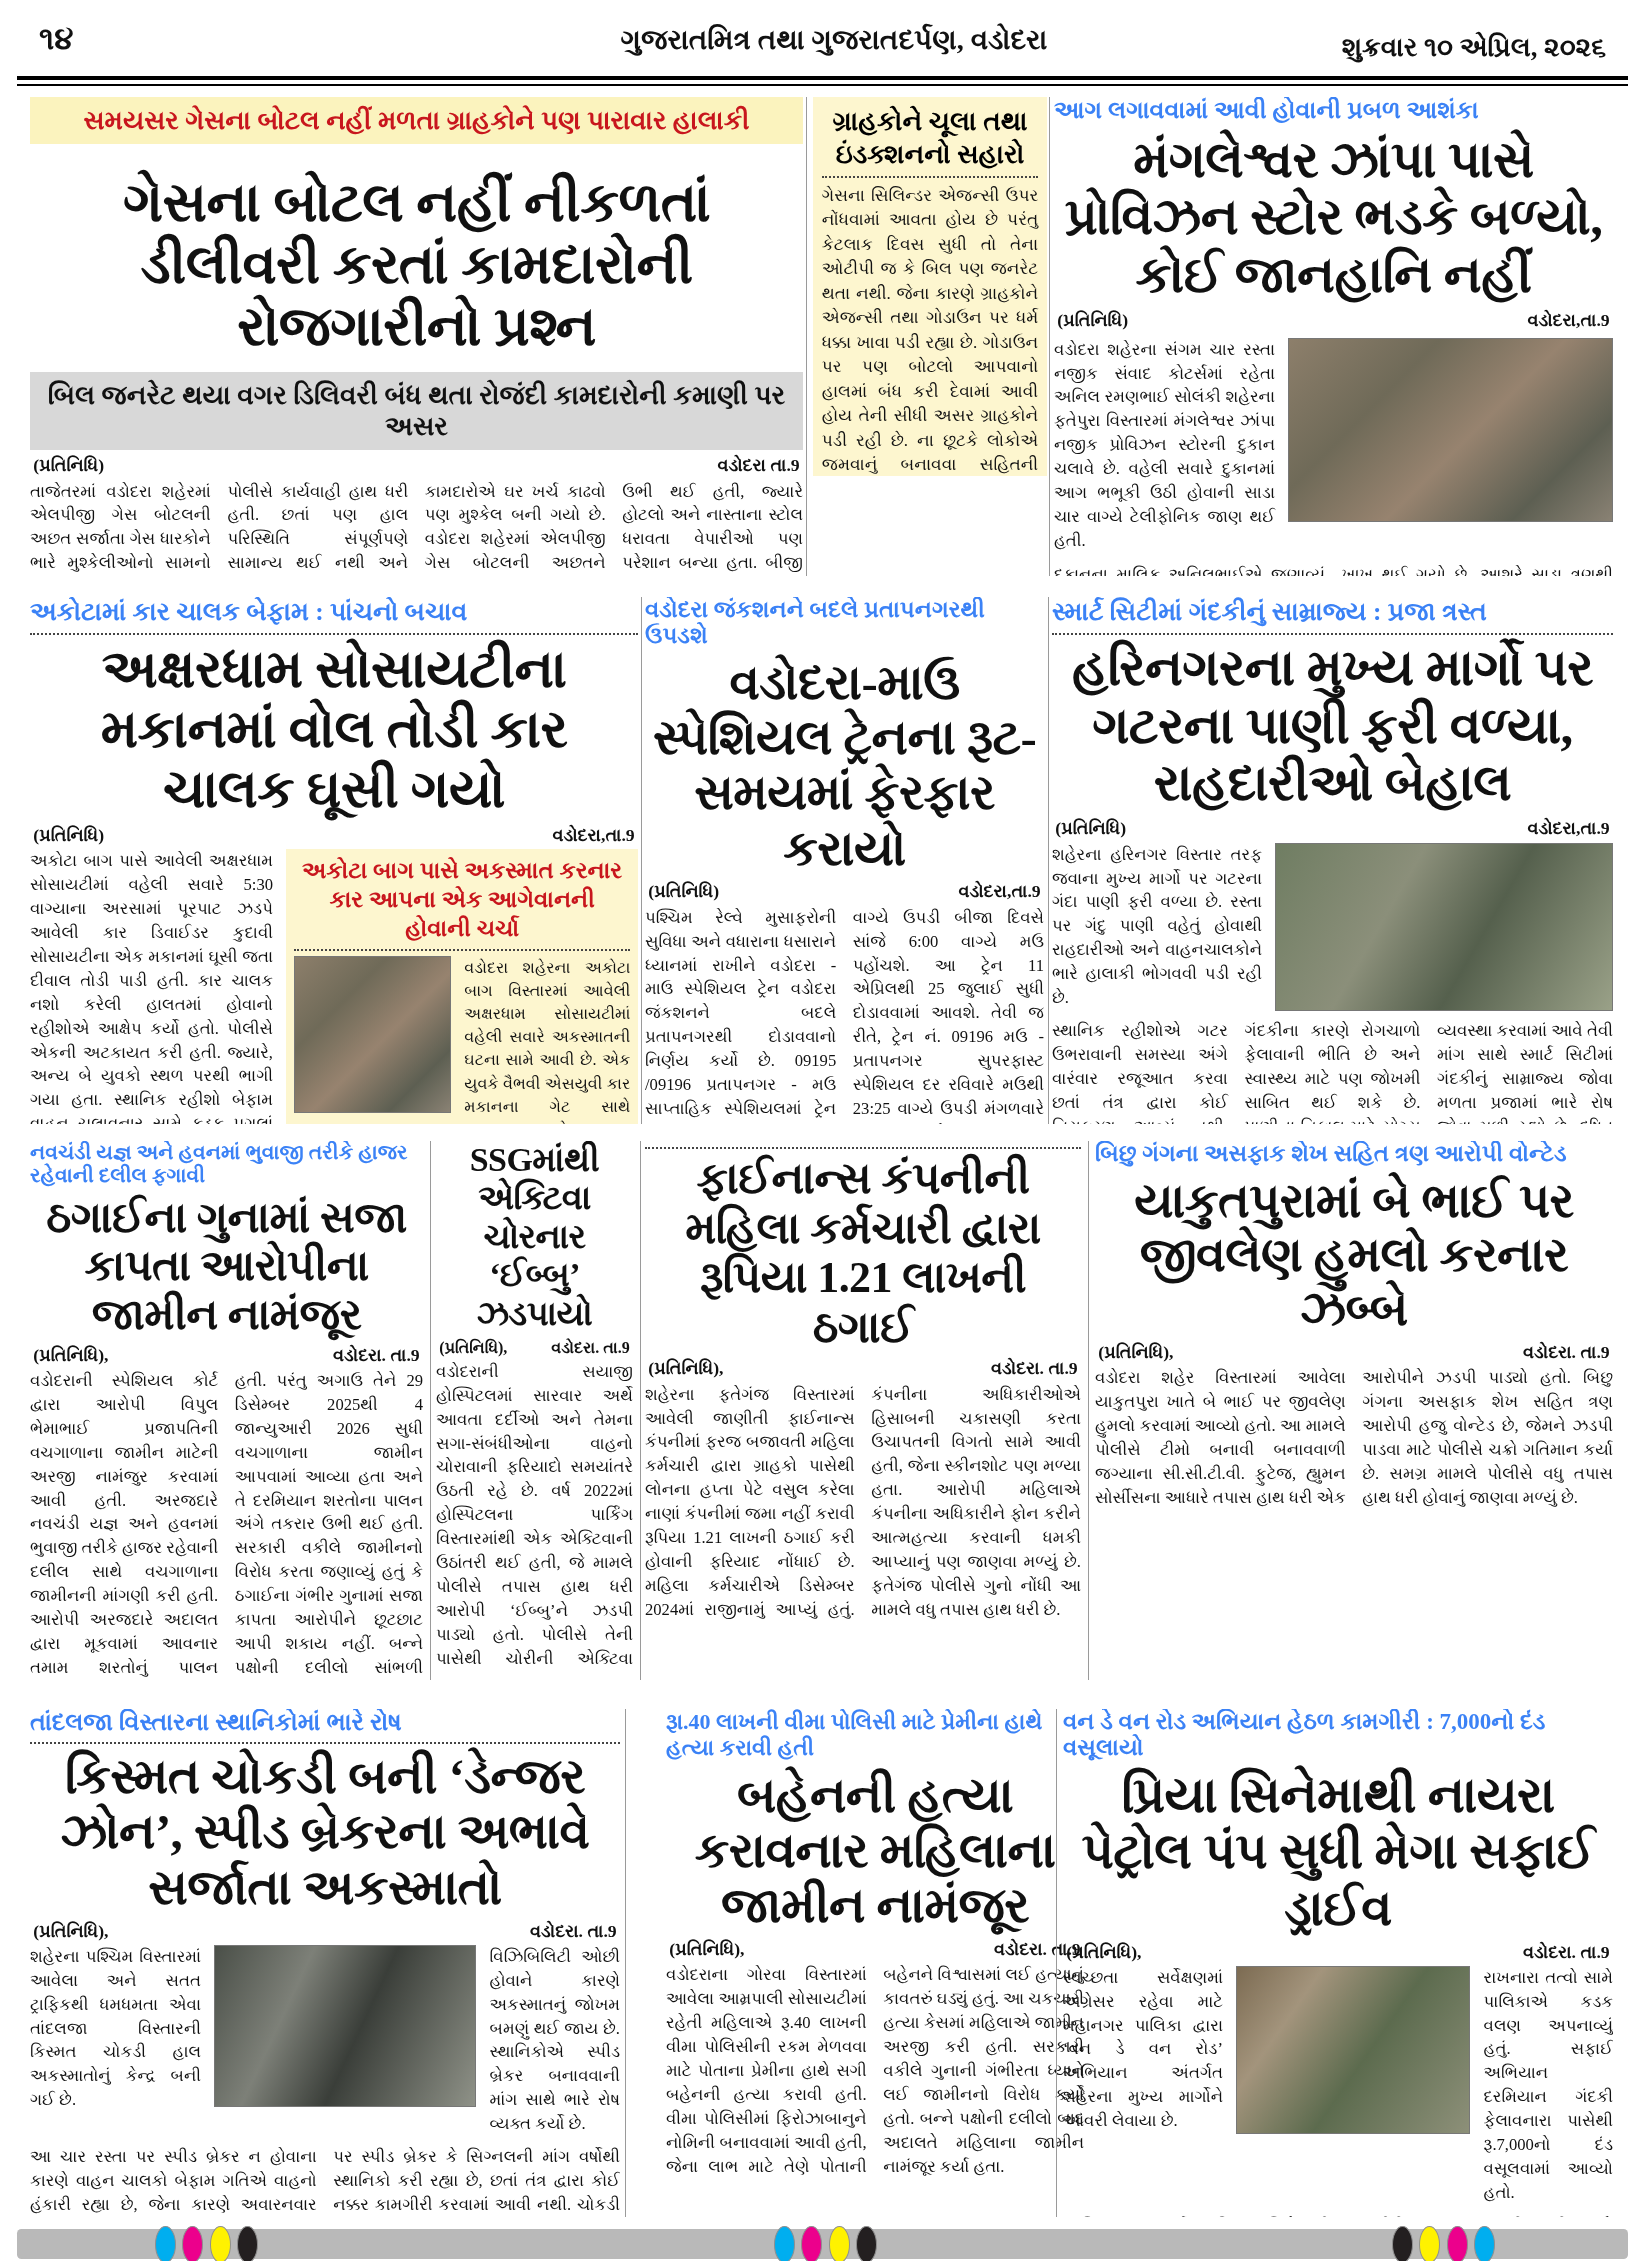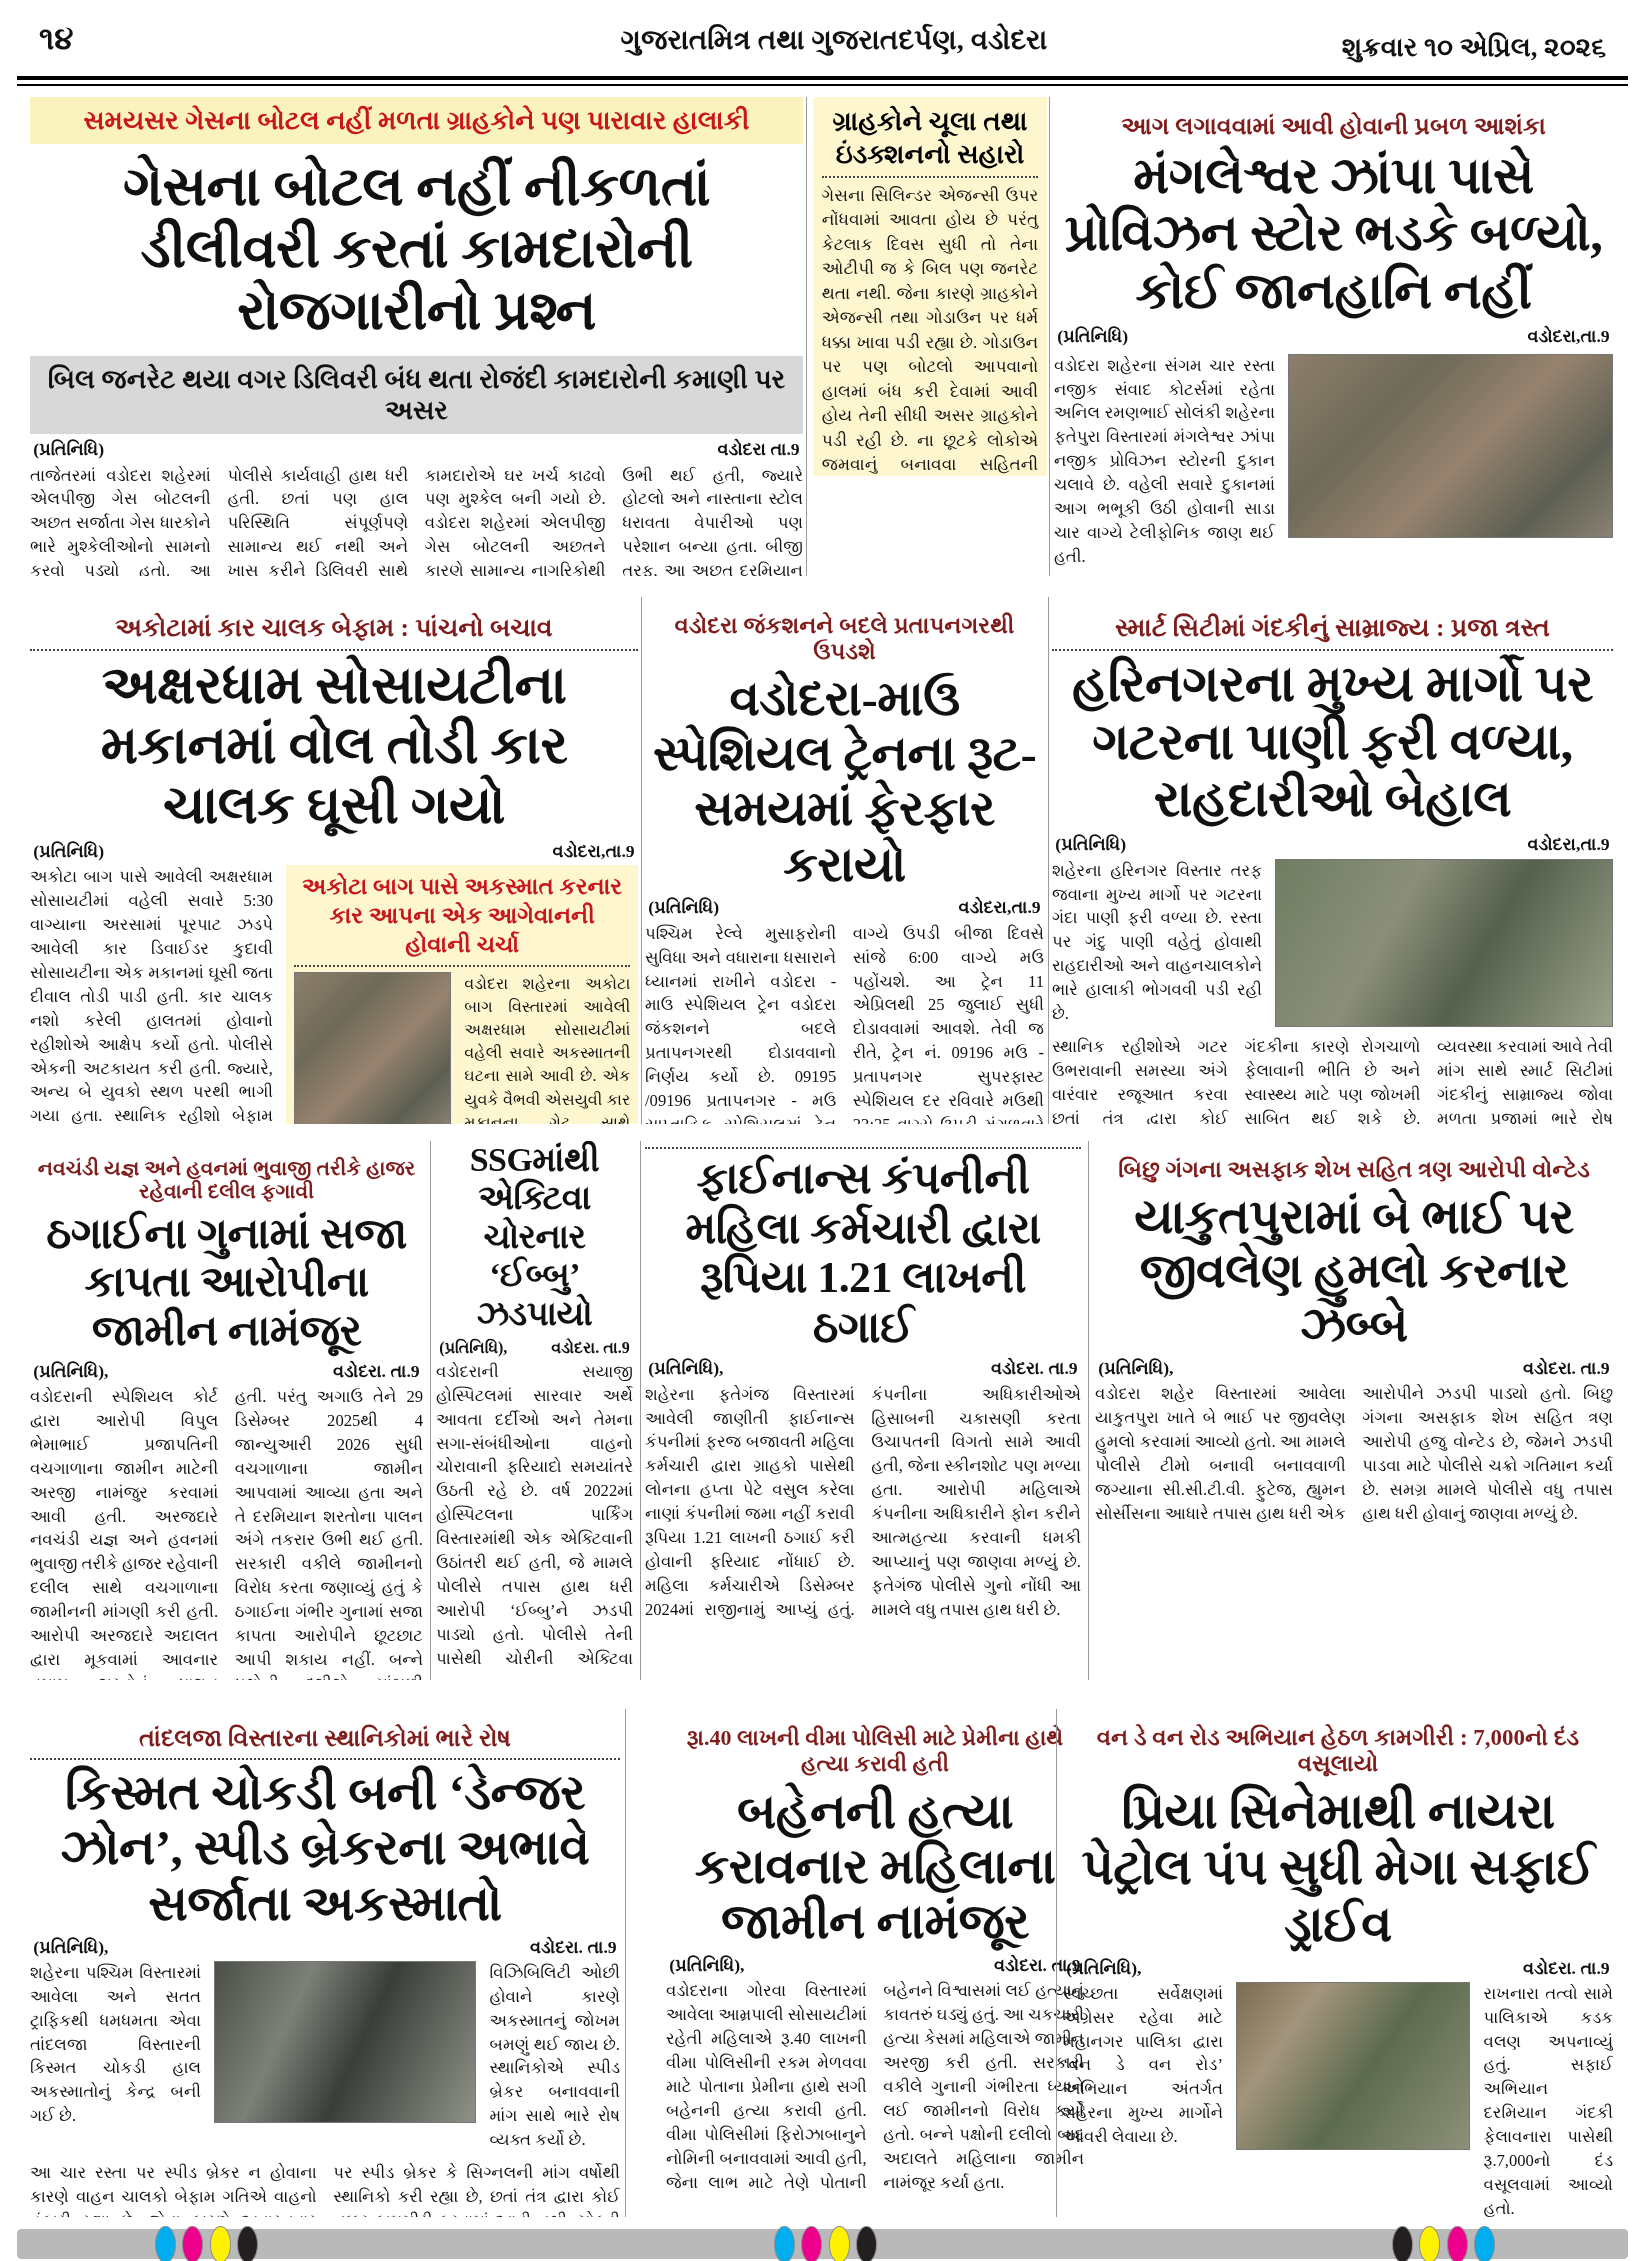--- a/index.html
+++ b/index.html
@@ -6,21 +6,21 @@
   .page{position:relative;width:1645px;height:2261px;background:#ffffff;overflow:hidden;
         font-family:"Liberation Serif","DejaVu Serif",serif;color:#111;}
   
   .hdr-num{position:absolute;left:39px;top:21px;font-size:31px;font-weight:bold;}
   .hdr-title{position:absolute;left:0;right:0;top:24px;text-align:center;font-size:28px;font-weight:bold;padding-left:23px;}
   .hdr-date{position:absolute;right:39px;top:32px;font-size:26.5px;font-weight:bold;}
   .rule-thick{position:absolute;left:16.6px;right:16.6px;top:76px;height:3.9px;background:#000;}
   .rule-thin{position:absolute;left:16.6px;right:16.6px;top:84px;height:1.7px;background:#000;}
   
   .art{position:absolute;overflow:hidden;}
-  .kicker{font-weight:bold;text-align:center;color:#7f1d1d;margin-top:16px;}
+  .kicker{font-weight:bold;color:#3b82f6;}
   .kicker-red-box{background:#fbf3be;color:#c8161d;font-weight:bold;text-align:center;
                   padding:7.7px 5.5px;font-size:26px;line-height:1.2;}
   .dotted{border-top:2.2px dotted #444;margin:5.5px 0;}
   .hl{font-weight:bold;text-align:center;line-height:1.13;letter-spacing:-0.6px;}
   .subhead{background:#d8d8d8;font-weight:bold;text-align:center;padding:7.7px 4.4px;font-size:26.5px;}
   .byline{display:flex;justify-content:space-between;font-size:17.7px;font-weight:bold;padding:5.5px 3.3px 3.3px 3.3px;}
   .body{font-size:16.6px;line-height:1.44;text-align:justify;column-gap:16.6px;}
   .c1{column-count:1}.c2{column-count:2}.c3{column-count:3}.c4{column-count:4}
   .photo{background:linear-gradient(135deg,#8d7f6b 0%,#6f6a58 30%,#97836f 55%,#5d5f52 80%,#8a8274 100%);
          border:0.6px solid #777;}
@@ -39,21 +39,21 @@
 <div class="page">
 
   <div class="hdr-num">૧૪</div>
   <div class="hdr-title">ગુજરાતમિત્ર તથા ગુજરાતદર્પણ, વડોદરા</div>
   <div class="hdr-date">શુક્રવાર ૧૦ એપ્રિલ, ૨૦૨૬</div>
   <div class="rule-thick"></div>
   <div class="rule-thin"></div>
 
   <div class="art" style="left:30px;top:97px;width:773px;height:479px;">
     <div class="kicker-red-box">સમયસર ગેસના બોટલ નહીં મળતા ગ્રાહકોને પણ પારાવાર હાલાકી</div>
-    <div class="hl" style="font-size:55px;margin-top:12px;">ગેસના બોટલ નહીં નીકળતાં ડીલીવરી કરતાં કામદારોની રોજગારીનો પ્રશ્ન</div>
+    <div class="hl" style="font-size:55px;margin-top:28px;">ગેસના બોટલ નહીં નીકળતાં ડીલીવરી કરતાં કામદારોની રોજગારીનો પ્રશ્ન</div>
     <div class="subhead" style="margin-top:14.4px;">બિલ જનરેટ થયા વગર ડિલિવરી બંધ થતા રોજંદી કામદારોની કમાણી પર અસર</div>
     <div class="byline">
       <span>(પ્રતિનિધિ)</span>
       <span>વડોદરા તા.9</span>
     </div>
     <div class="body c4" style="height:225px;">તાજેતરમાં વડોદરા શહેરમાં એલપીજી ગેસ બોટલની અછત સર્જાતા ગેસ ધારકોને ભારે મુશ્કેલીઓનો સામનો કરવો પડ્યો હતો. આ પરિસ્થિતિનો કેટલાક તત્વોએ ગેરફાયદો ઉઠાવી બ્લેકમાં ગેસ વેચવાનો પ્રયાસ કર્યો હતો. જેના સામે પોલીસે કાર્યવાહી હાથ ધરી હતી. છતાં પણ હાલ પરિસ્થિતિ સંપૂર્ણપણે સામાન્ય થઈ નથી અને ખાસ કરીને ડિલિવરી સાથે સંકળાયેલા કામદારો માટે આ સ્થિતિ ચિંતાજનક બની ગઈ છે. બોટલની ડિલિવરી માટે નહીં જઈ શકતા કામદારોએ ઘર ખર્ચ કાઢવો પણ મુશ્કેલ બની ગયો છે. વડોદરા શહેરમાં એલપીજી ગેસ બોટલની અછતને કારણે સામાન્ય નાગરિકોથી લઈને નાના વેપારીઓ સુધી દરેકને અસર પડી છે. ગેસ સમયસર ન મળતા ઘણા ઘરોમાં રસોઈની સમસ્યા ઉભી થઈ હતી, જ્યારે હોટલો અને નાસ્તાના સ્ટોલ ધરાવતા વેપારીઓ પણ પરેશાન બન્યા હતા. બીજી તરફ, આ અછત દરમિયાન કેટલાક ગેરકાયદેસર તત્વોએ ગેસ બોટલોને વધુ ભાવે વેચવાનો પ્રયત્ન કર્યો હતો. પોલીસે આવા તત્વો સામે કાર્યવાહી કરીને કાયદાનો ડર બતાવ્યો હતો, જેના કારણે બ્લેકમાર્કેટિંગ પર અંકુશ આવ્યો હતો. પરંતુ હાલની મુખ્ય સમસ્યા ગેસ કંપનીઓની આંતરિક પ્રક્રિયાને લઈને ઉભી થઈ છે. જાણકારી મુજબ, ગેસ બોટલની ડિલિવરી માટે બિલ જનરેટ થવું ફરજિયાત બનાવવામાં આવ્યું છે. બિલ તૈયાર થયા વગર ટેમ્પા ચાલકો અને ડિલિવરી સ્ટાફને બોટલ આપવાની મંજૂરી આપવામાં આવતી નથી. પરિણામે, ઘણા વિસ્તારોમાં ગેસ ઉપલબ્ધ હોવા છતાં સમયસર ગ્રાહકો સુધી પહોંચતો નથી. એક અંદાજ મુજબ, દરેક ગોડાઉનમાં લગભગ 100 થી 150 જેટલા કર્મચારીઓ ગેસ બોટલની ડિલિવરી સાથે જોડાયેલા હોય છે. હાલની સ્થિતિમાં આ કર્મચારીઓને ત્રણથી ચાર દિવસ સુધી કામ વગર ઘરે બેસવું પડી રહ્યું છે. રોજિંદી કમાણી પર આધાર રાખતા આ કામદારો માટે આ પરિસ્થિતિ અત્યંત મુશ્કેલ બની ગઈ છે, કારણ કે ઘરખર્ચ ચલાવવો પણ કઠિન બન્યો છે.</div>
   </div>
 
   <div class="art ybox" style="left:813px;top:97px;width:234px;height:379px;padding:7.7px 8.8px;box-sizing:border-box;">
     <div class="bt" style="font-size:26.5px;color:#000;">ગ્રાહકોને ચૂલા તથા ઇંડક્શનનો સહારો</div>

